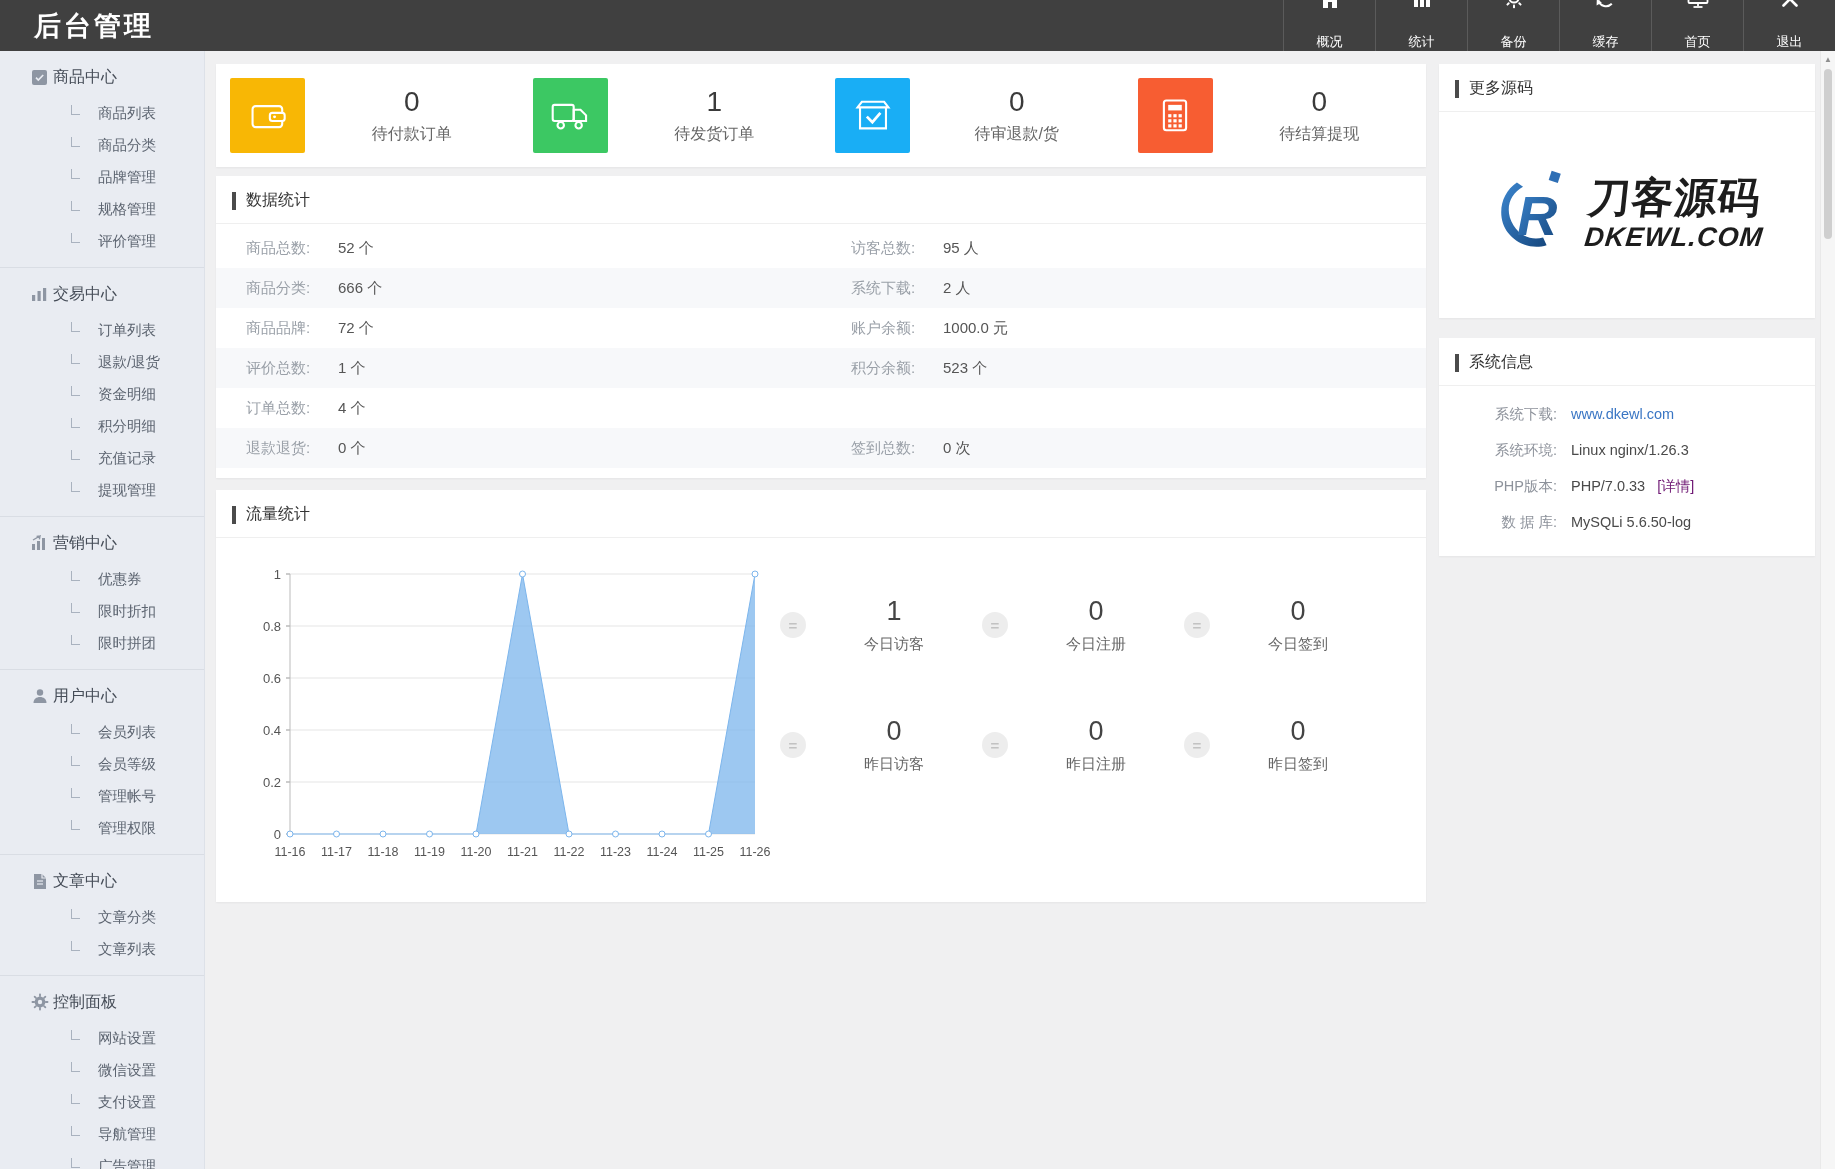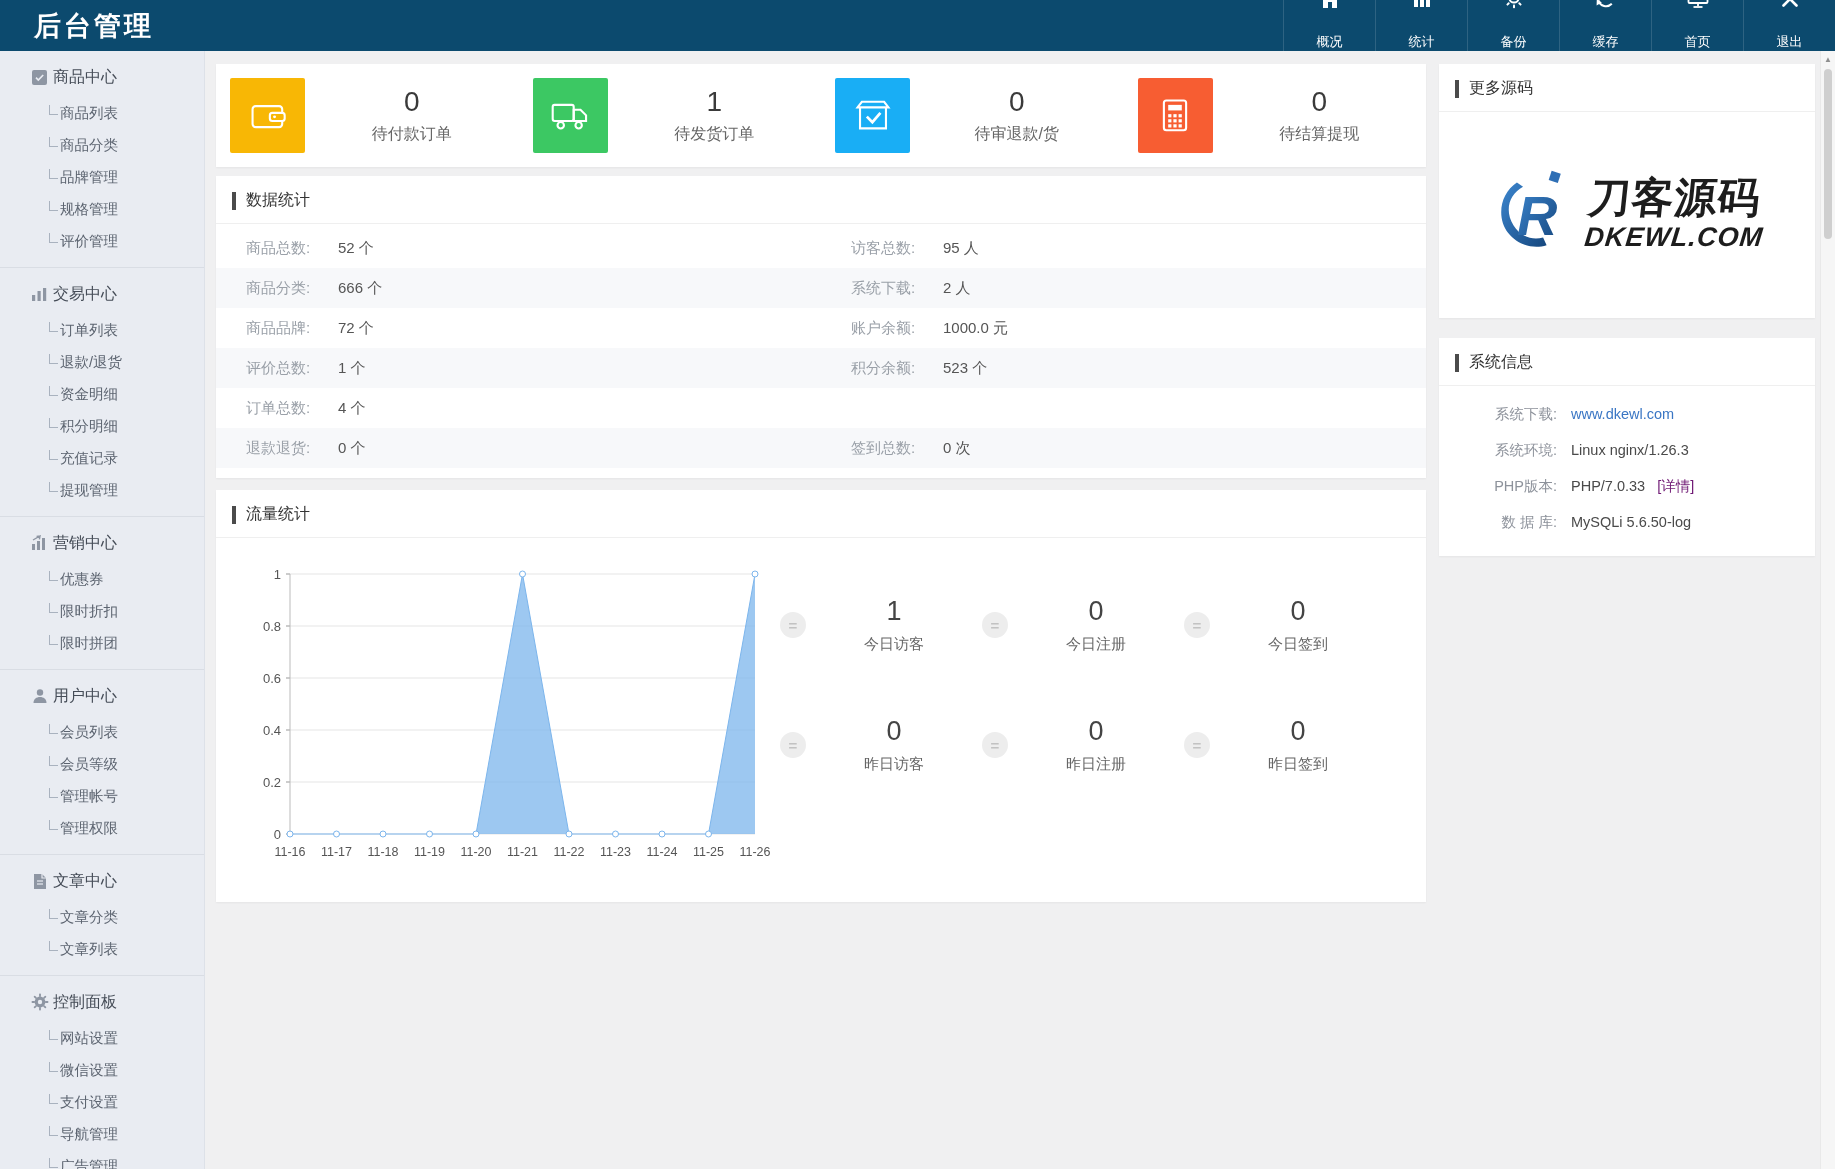--- a/index.html
+++ b/index.html
@@ -5,33 +5,33 @@
   html,body{margin:0;padding:0;}
   body{
     width:1835px;height:1169px;overflow:hidden;position:relative;
     background:#f0f0f1;
     font-family:"Liberation Sans","DejaVu Sans",sans-serif;
     -webkit-font-smoothing:antialiased;
   }
   svg text{font-family:"Liberation Sans","DejaVu Sans",sans-serif;}
 
   
-  .header{position:absolute;top:0;left:0;right:0;height:51px;background:#0c4a6e;display:flex;align-items:center;z-index:9;}
+  .header{position:absolute;top:0;left:0;right:0;height:51px;background:#404040;display:flex;align-items:center;z-index:9;}
   .brand{color:#fff;font-size:27px;font-weight:bold;letter-spacing:3px;padding-left:34px;}
   .hnav{margin-left:auto;display:flex;height:100%;}
   .hnav-item{width:91px;display:flex;flex-direction:column;align-items:center;justify-content:flex-end;gap:20px;border-left:1px solid rgba(255,255,255,.14);color:#fff;cursor:pointer;}
   .hnav-label{font-size:13px;}
 
   
   .sidebar{position:absolute;top:51px;left:0;width:205px;bottom:0;background:#e9ecf2;border-right:1px solid #dde1e8;padding-top:6px;box-sizing:border-box;overflow:hidden;}
   .sb-section{display:flex;align-items:center;height:40px;padding-left:30px;gap:4px;cursor:pointer;}
   .sb-ico{width:19px;display:flex;justify-content:center;}
   .sb-sec-label{font-size:16px;color:#454c57;}
   .sb-items{list-style:none;margin:0;padding:0 0 4px 0;}
-  .sb-item{height:32px;display:flex;align-items:center;padding-left:49px;gap:2px;font-size:14.5px;color:#5c6470;cursor:pointer;}
+  .sb-item{height:32px;display:flex;align-items:center;padding-left:71px;gap:18px;font-size:14.5px;color:#5c6470;cursor:pointer;}
   .tree{width:8px;height:9px;border-left:1px solid #a9b2bf;border-bottom:1px solid #a9b2bf;margin-top:-7px;flex:none;}
   .sb-div{height:1px;background:#d9dde4;margin:6px 0;}
 
   
   .scrollstrip{position:absolute;top:51px;right:0;width:14px;bottom:0;background:#f6f6f6;border-left:1px solid #e9e9e9;}
   .scroll-arrow{position:absolute;top:4px;left:0;right:0;text-align:center;font-size:8px;color:#8f8f8f;cursor:pointer;}
   .scroll-thumb{position:absolute;top:18px;left:3px;width:8px;height:170px;background:#cfcfcf;border-radius:4px;cursor:pointer;}
 
   
   .main{position:absolute;top:51px;left:205px;right:14px;bottom:0;padding:13px 6px 0 11px;box-sizing:border-box;display:flex;align-items:flex-start;gap:13px;overflow:hidden;}

